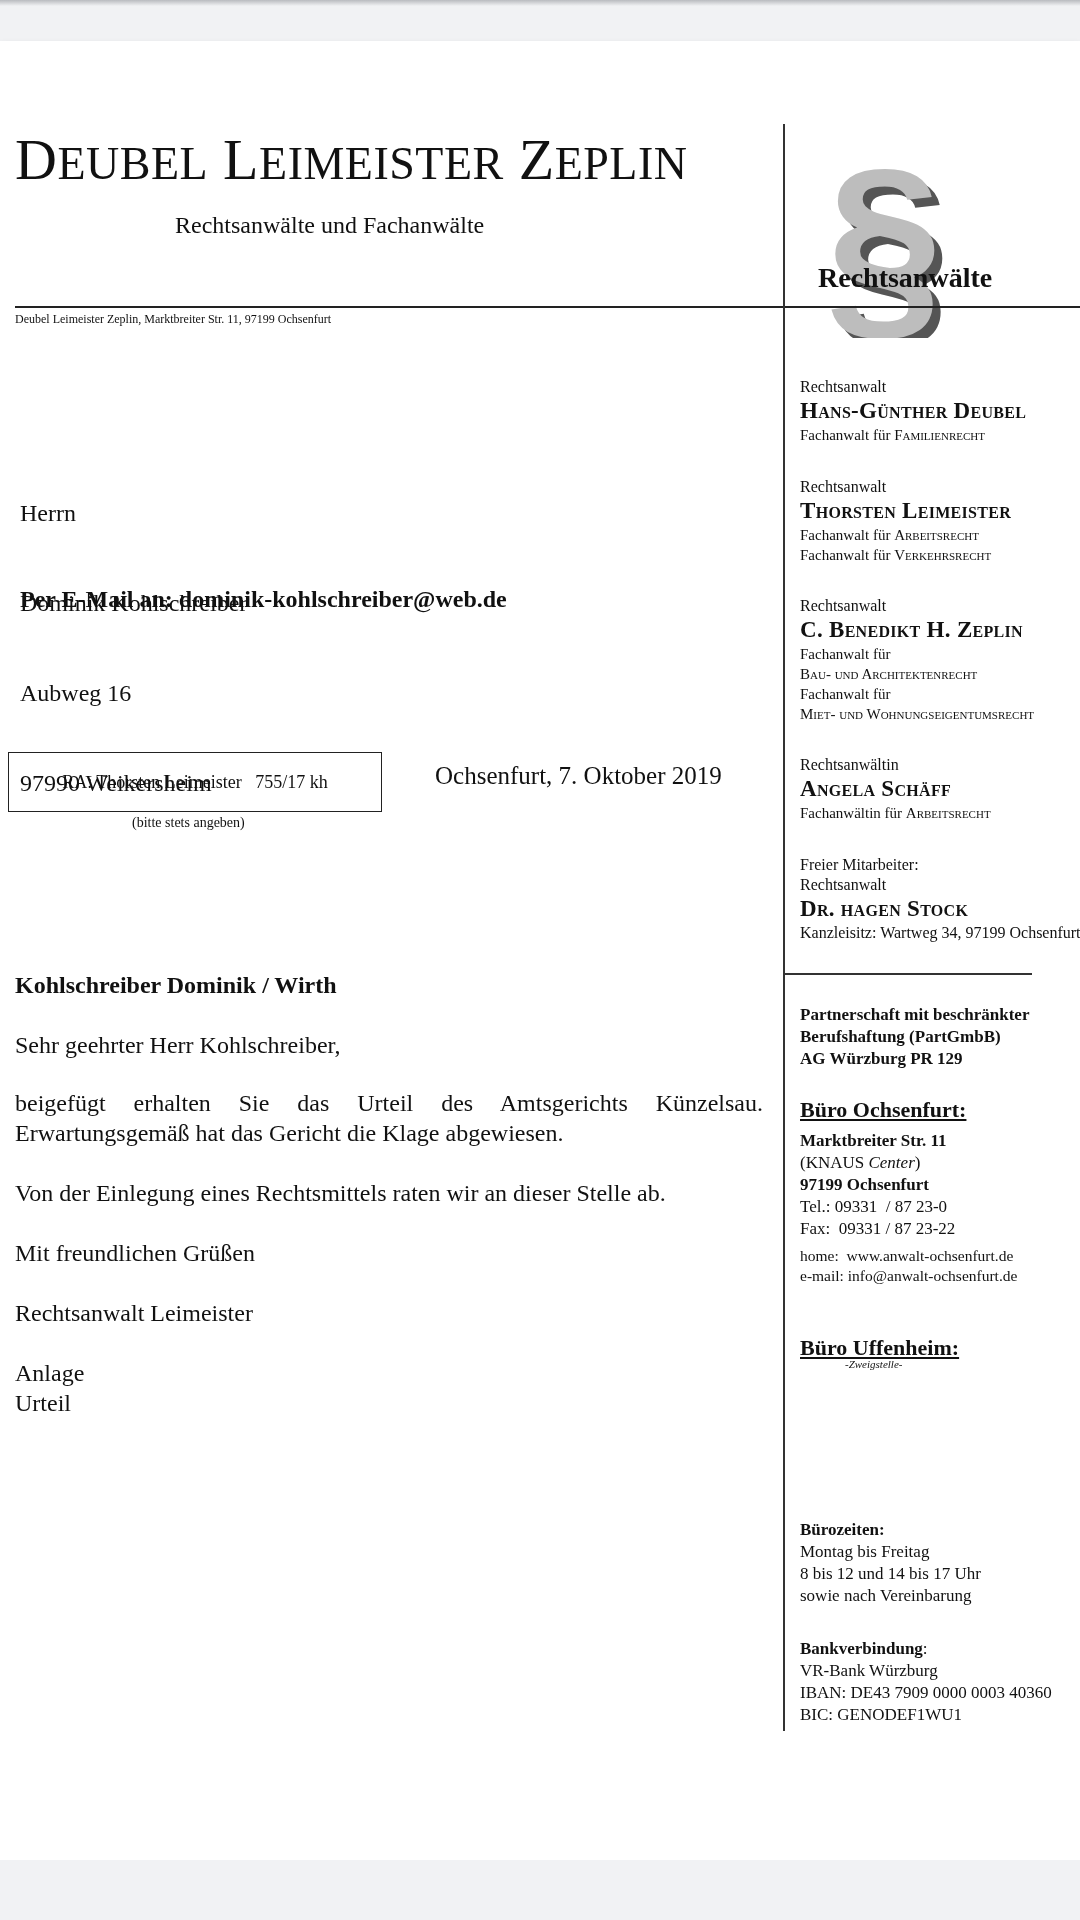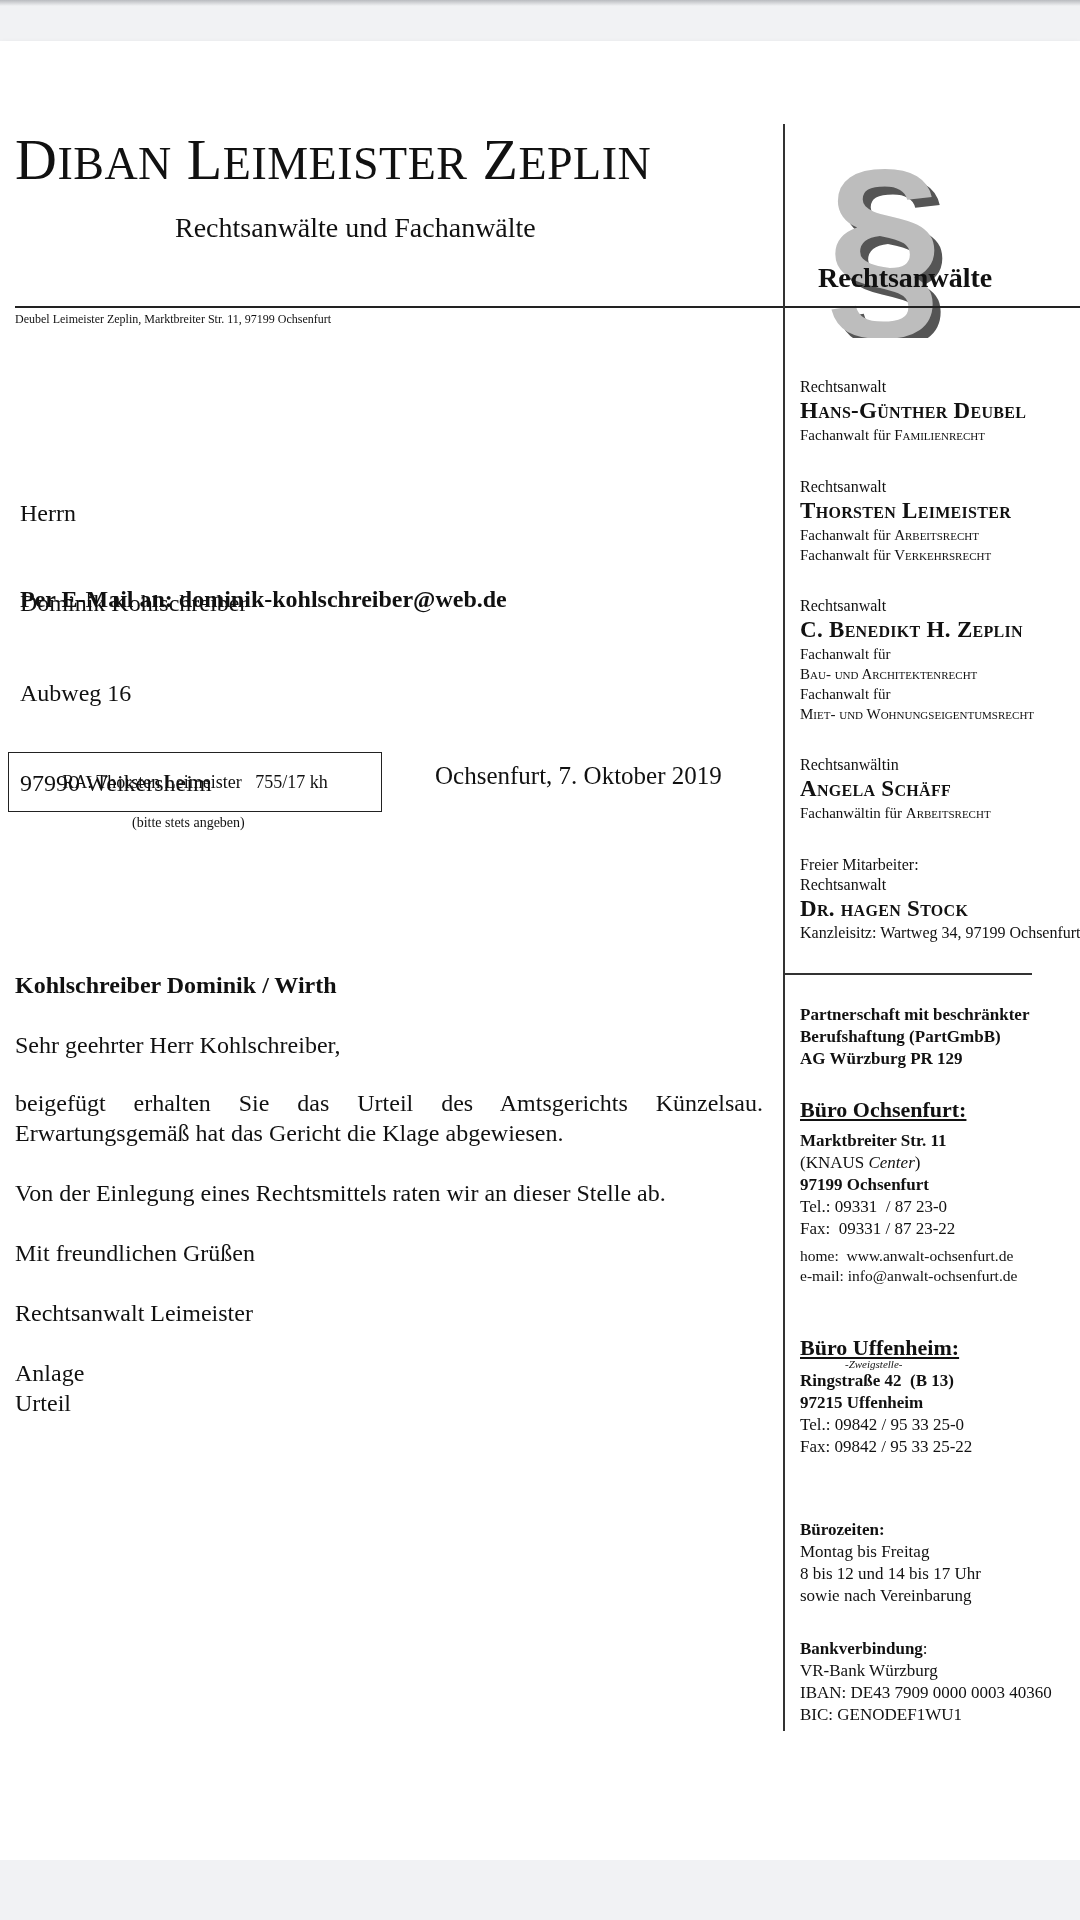--- a/index.html
+++ b/index.html
@@ -12,21 +12,21 @@
   .topshade { position: absolute; left: 0; top: 0; width: 1080px; height: 6px;
     background: linear-gradient(#b9bbbf, #f1f2f4); }
   .page { position: absolute; left: 0; top: 41px; width: 1080px; height: 1819px;
     background: #fff; box-shadow: 0 3px 6px rgba(0,0,0,0.12); }
   .abs { position: absolute; white-space: nowrap; }
   .sc { font-variant: small-caps; }
   
   .firm-name { left: 15px; top: 126px; font-size: 58px; letter-spacing: 0.5px; }
   .firm-name .big { font-size: 58px; }
   .firm-name .small { font-size: 46px; }
-  .firm-sub { left: 175px; top: 212px; font-size: 28px; }
+  .firm-sub { left: 175px; top: 212px; font-size: 24px; }
   .hline-main { position: absolute; left: 15px; top: 306px; width: 1065px; height: 2px; background: #222; }
   .vline { position: absolute; left: 783px; top: 124px; width: 2px; height: 1607px; background: #333; }
   .sender-line { left: 15px; top: 312px; font-size: 12px; }
   
   .logo { position: absolute; left: 820px; top: 148px; width: 150px; height: 190px; }
   .logo-text { left: 818px; top: 262px; font-size: 28px; font-weight: bold; }
   
   .addr { left: 20px; top: 438px; font-size: 24px; line-height: 30px; white-space: pre; }
   .email-line { left: 20px; top: 586px; font-size: 24px; font-weight: bold; }
   
@@ -53,21 +53,21 @@
   .bottomshade { position: absolute; left: 0; top: 1860px; width: 1080px; height: 60px; background: #f1f2f4; }
 </style>
 </head>
 <body>
 
 <div class="topshade"></div>
 
 <div class="page"></div>
 
 <div class="abs firm-name">
-  <span><span class="big">D</span><span class="small">IBAN</span></span>
+  <span><span class="big">D</span><span class="small">EUBEL</span></span>
   <span><span class="big">L</span><span class="small">EIMEISTER</span></span>
   <span><span class="big">Z</span><span class="small">EPLIN</span></span>
 </div>
 <div class="abs firm-sub">Rechtsanwälte und Fachanwälte</div>
 
 <svg class="logo" viewBox="0 0 150 190">
   <text x="14" y="176" font-family="Liberation Sans, DejaVu Sans, sans-serif" font-weight="bold" font-size="210" fill="#555">§</text>
   <text x="6" y="168" font-family="Liberation Sans, DejaVu Sans, sans-serif" font-weight="bold" font-size="210" fill="#bdbdbd">§</text>
 </svg>
 <div class="abs logo-text">Rechtsanwälte</div>
@@ -156,26 +156,20 @@
   </div>
   <div style="margin-top:6px; font-size:15.5px; line-height:20px;">
     <div style="white-space:pre;">home:  www.anwalt-ochsenfurt.de</div>
     <div>e-mail: info@anwalt-ochsenfurt.de</div>
   </div>
 </div>
 
 <div class="side" style="top:1338px;">
   <div class="office-h">Büro Uffenheim:</div>
   <div style="font-size:11px; line-height:12px; padding-left:45px;font-style:italic;">-Zweigstelle-</div>
-  <div class="sideblock">
-    <div style="font-weight:bold; white-space:pre;">Ringstraße 42  (B 13)</div>
-    <div style="font-weight:bold;">97215 Uffenheim</div>
-    <div>Tel.: 09842 / 95 33 25-0</div>
-    <div>Fax: 09842 / 95 33 25-22</div>
-  </div>
 </div>
 
 <div class="side sideblock" style="top:1519px;">
   <div style="font-weight:bold;">Bürozeiten:</div>
   <div>Montag bis Freitag</div>
   <div>8 bis 12 und 14 bis 17 Uhr</div>
   <div>sowie nach Vereinbarung</div>
 </div>
 
 <div class="side sideblock" style="top:1638px;">

